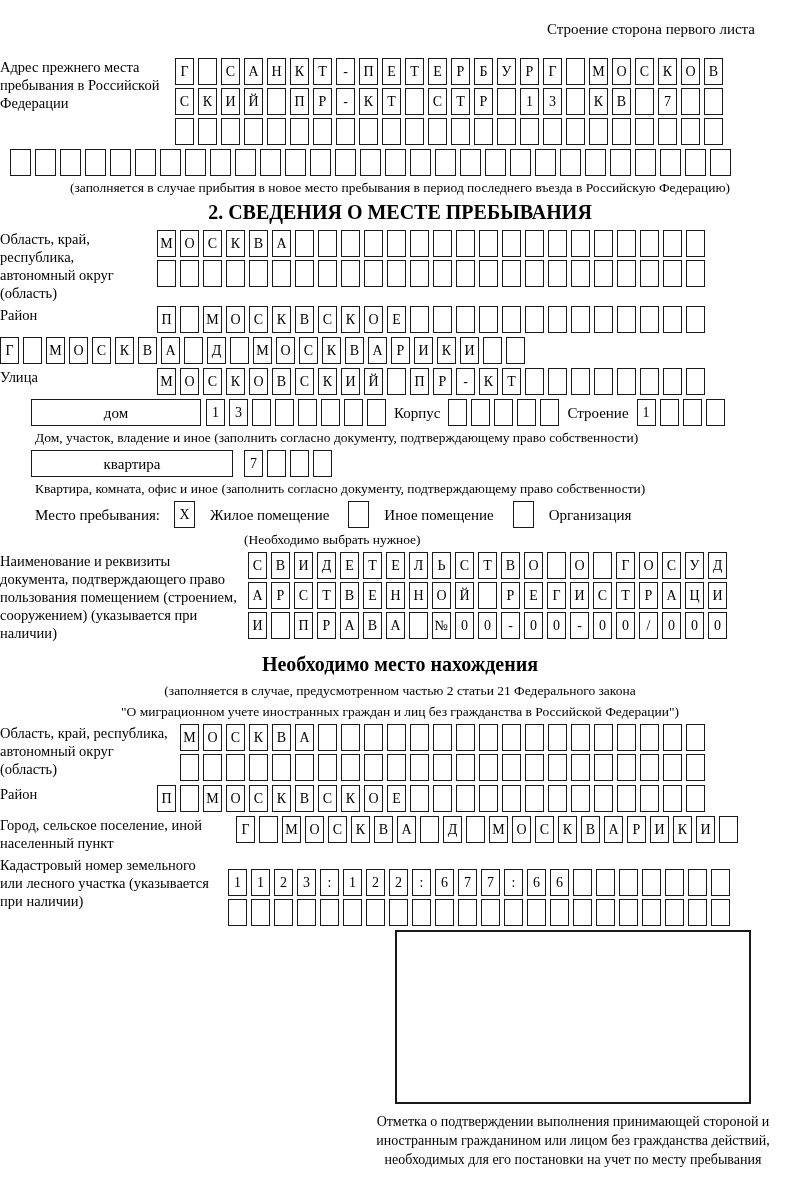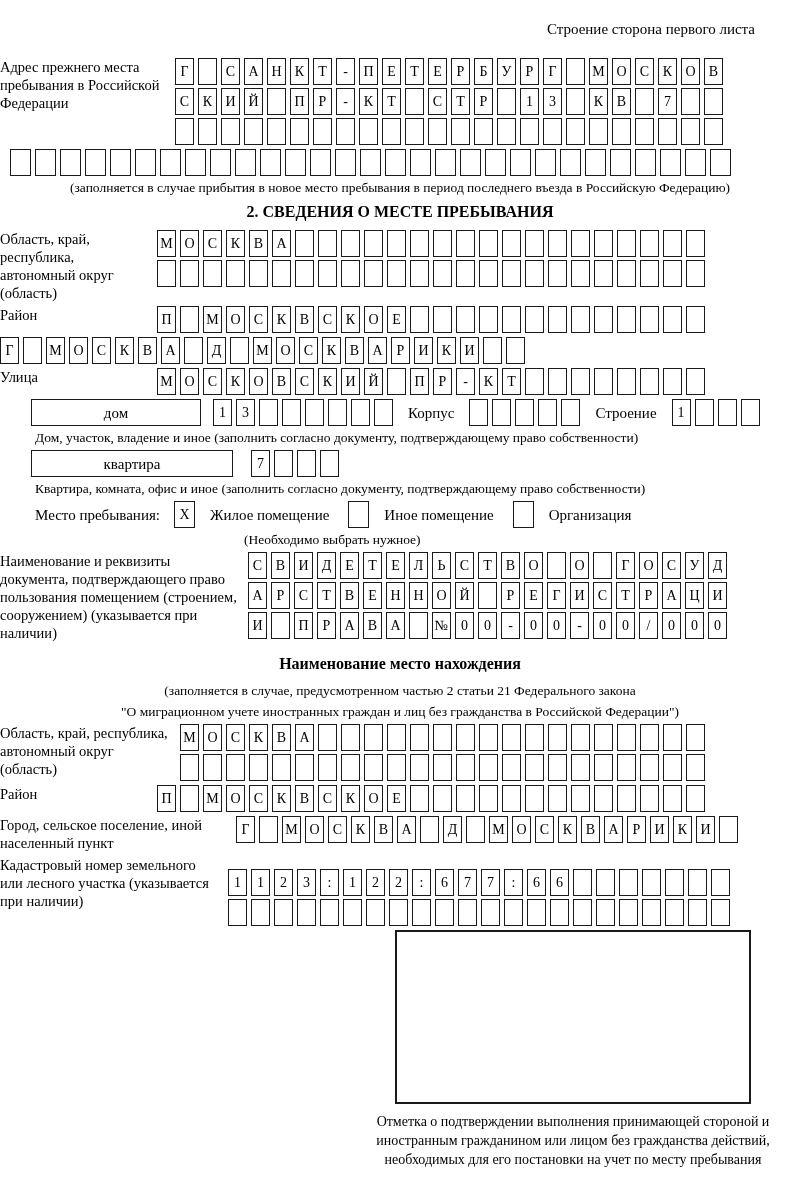--- a/index.html
+++ b/index.html
@@ -26,24 +26,24 @@
     font-size:14px;line-height:14px;
   }
   .wide .cell{flex:0 0 19px;}
   .fullrow{margin-left:10px;margin-top:2px;}
 
   .note{font-size:13.5px;line-height:17px;margin:3px 0 4px;}
   .note.center{text-align:center;}
   .note.left{margin-left:35px;}
   .note.choose{margin-left:244px;}
 
-  .h2,.h3{font-weight:bold;text-align:center;font-size:16px;line-height:20px;margin:6px 0 8px;}
+  .h2,.h3{font-weight:bold;text-align:center;font-size:20px;line-height:20px;margin:6px 0 8px;}
   .h3{margin-top:12px;}
 
-  .houserow{display:flex;align-items:center;gap:12px;margin-left:31px;margin-bottom:2px;}
+  .houserow{display:flex;align-items:center;gap:5px;margin-left:31px;margin-bottom:2px;}
   .wide-box{
     height:25px;border:1.5px solid #1a1a1a;display:flex;align-items:center;justify-content:center;
     font-size:15px;background:#fff;
   }
   .dom-box{width:168px;}
   .kv-box{width:200px;margin-right:6px;}
   .inline-label{font-size:15px;margin:0 3px;text-align:center;}
 
   .resrow{display:flex;align-items:center;margin-left:35px;margin-bottom:2px;font-size:15px;}
   .checkbox{
@@ -447,21 +447,21 @@
           <span class="cell">0</span>
           <span class="cell">0</span>
           <span class="cell">/</span>
           <span class="cell">0</span>
           <span class="cell">0</span>
           <span class="cell">0</span>
         </div>
     </div>
   </div>
 
-  <div class="h3">Наименование место нахождения</div>
+  <div class="h3">Необходимо место нахождения</div>
   <div class="note center">(заполняется в случае, предусмотренном частью 2 статьи 21 Федерального закона</div>
   <div class="note center">"О миграционном учете иностранных граждан и лиц без гражданства в Российской Федерации")</div>
 
   <div class="field">
     <div class="label lw180">Область, край, республика, автономный округ (область)</div>
     <div class="rows">
       <div class="cells">
           <span class="cell">М</span>
           <span class="cell">О</span>
           <span class="cell">С</span>

